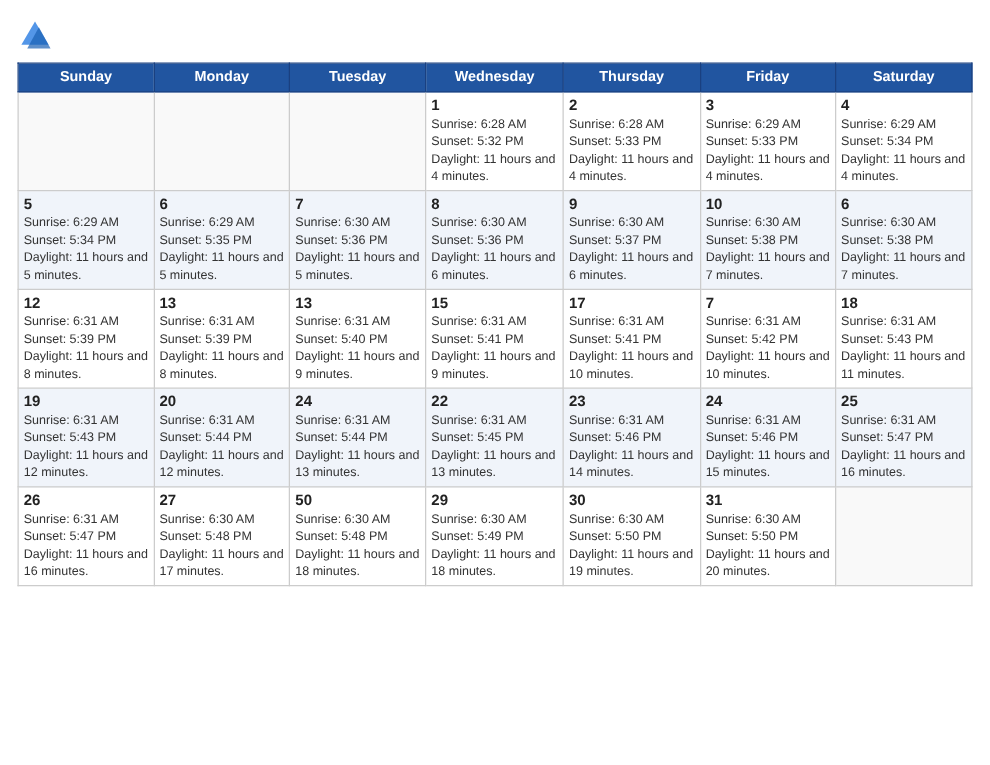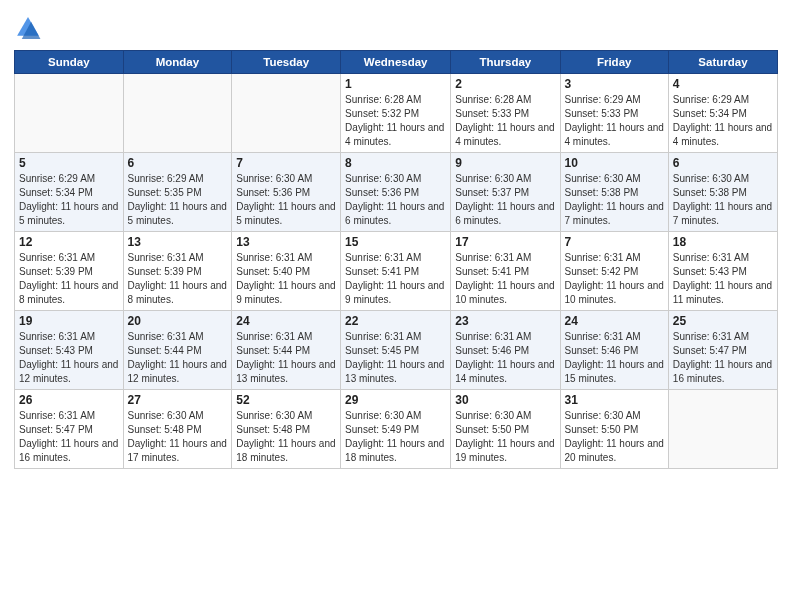--- a/index.html
+++ b/index.html
@@ -301,21 +301,21 @@
 Sunset: 5:47 PM
 Daylight: 11 hours and 16 minutes.</div>
           </td>
           <td>
             <div class="day-num">27</div>
             <div class="day-info">Sunrise: 6:30 AM
 Sunset: 5:48 PM
 Daylight: 11 hours and 17 minutes.</div>
           </td>
           <td>
-            <div class="day-num">52</div>
+            <div class="day-num">50</div>
             <div class="day-info">Sunrise: 6:30 AM
 Sunset: 5:48 PM
 Daylight: 11 hours and 18 minutes.</div>
           </td>
           <td>
             <div class="day-num">29</div>
             <div class="day-info">Sunrise: 6:30 AM
 Sunset: 5:49 PM
 Daylight: 11 hours and 18 minutes.</div>
           </td>

